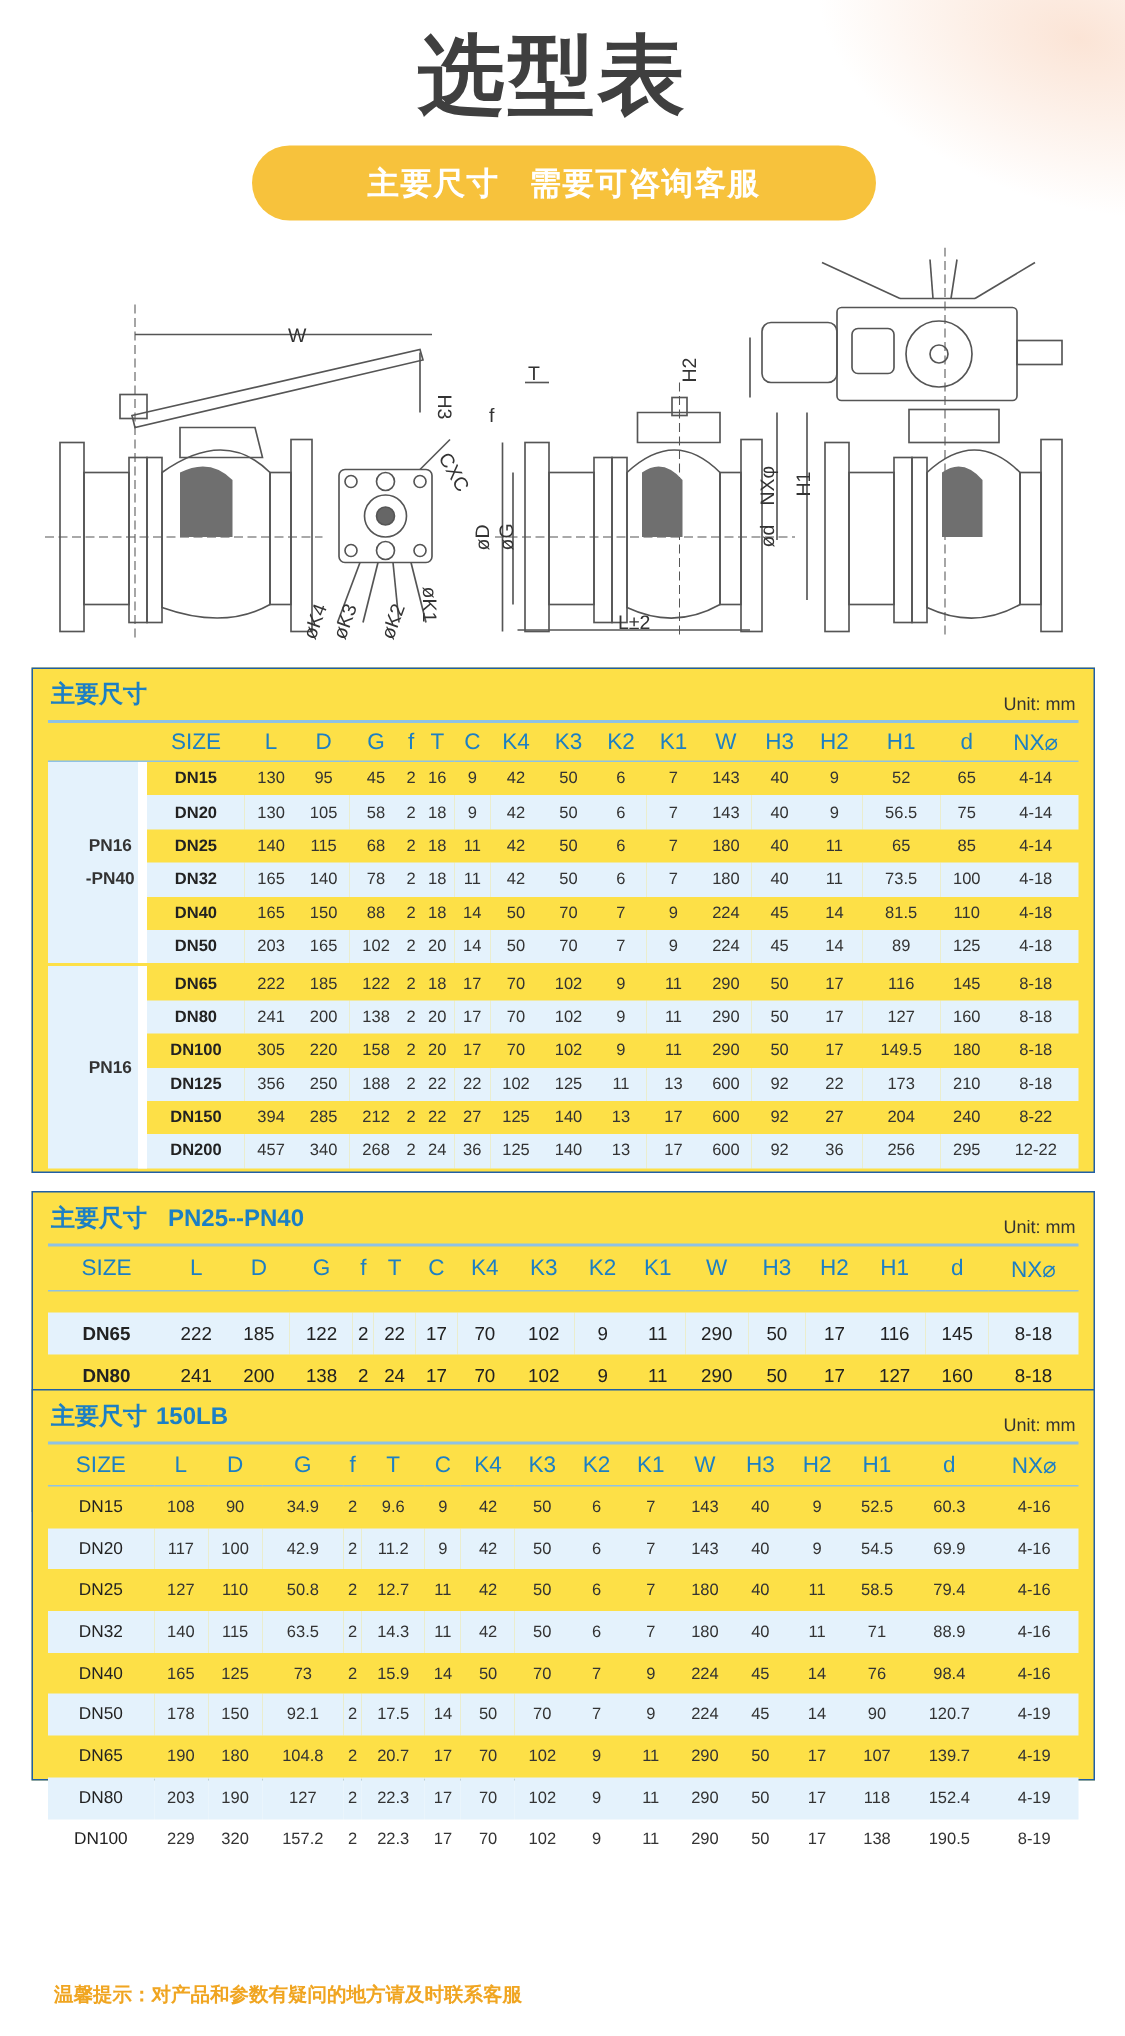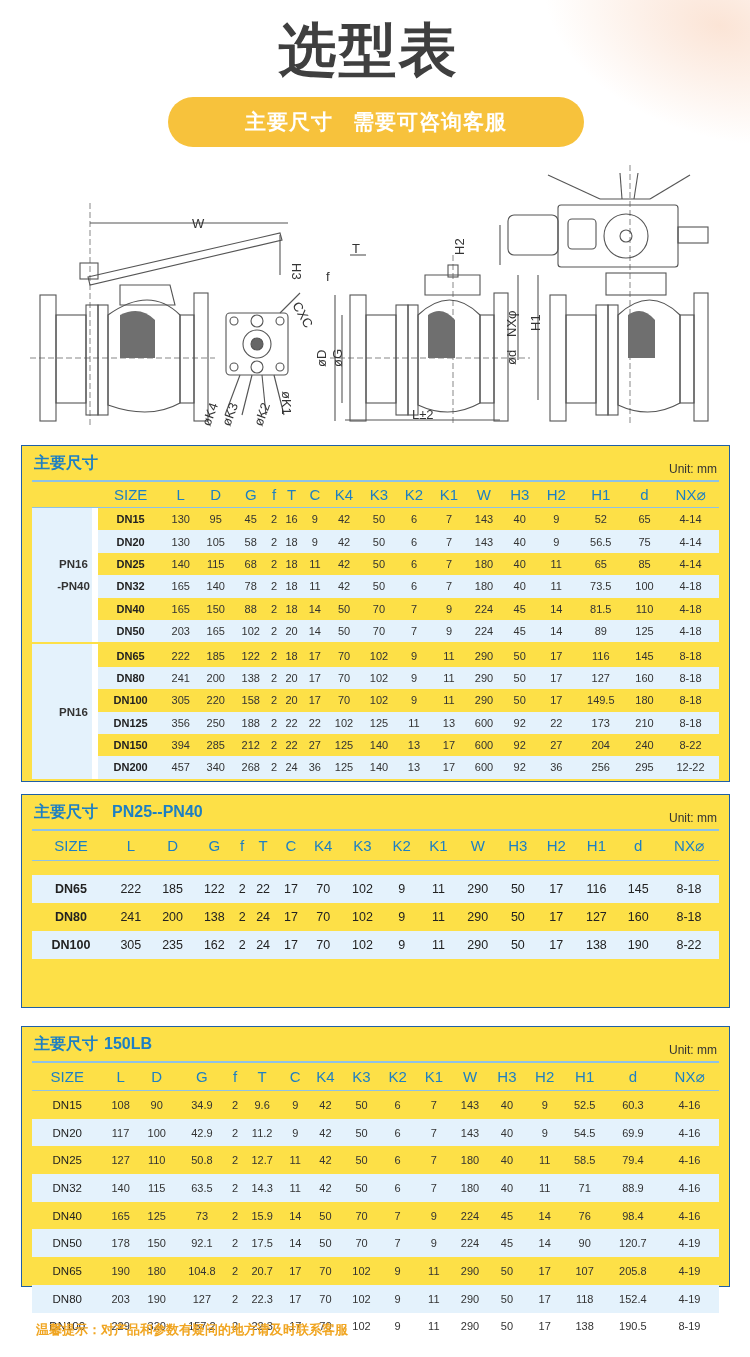--- a/index.html
+++ b/index.html
@@ -63,21 +63,21 @@
 
     
     #p2 { top: 794px; height: 214px; }
     #p2 .wrap { margin: 0 10px; }
     #p2 thead th { height: 30px; border-bottom: 1.5px solid #8ec2e6; }
     #p2 td { font-size: 12.5px; color: #222; }
     #p2 tbody td.c { height: 28px; }
     #p2 .spacer td { height: 14px; }
 
     
-    #p3 { top: 1026px; height: 261px; }
+    #p3 { top: 926px; height: 261px; }
     #p3 .wrap { margin: 0 10px; }
     #p3 thead th { height: 28px; border-bottom: 1.5px solid #8ec2e6; }
     #p3 td { font-size: 11px; }
     #p3 td.size { font-weight: 400; font-size: 11.5px; color: #222; }
     #p3 tbody td.c { height: 27.7px; }
 
     .tip {
       position: absolute; top: 1321px; left: 36px; font-size: 13px; font-weight: 700;
       color: #f0a521; font-family: "DejaVu Sans", sans-serif;
     }
@@ -712,21 +712,21 @@
             <td class="c">20.7</td>
             <td class="c">17</td>
             <td class="c">70</td>
             <td class="c">102</td>
             <td class="c">9</td>
             <td class="c">11</td>
             <td class="c">290</td>
             <td class="c">50</td>
             <td class="c">17</td>
             <td class="c">107</td>
-            <td class="c">205.8</td>
+            <td class="c">139.7</td>
             <td class="c">4-19</td>
           </tr>
           <tr class="alt">
             <td class="c size">DN80</td>
             <td class="c">203</td>
             <td class="c">190</td>
             <td class="c">127</td>
             <td class="c">2</td>
             <td class="c">22.3</td>
             <td class="c">17</td>

